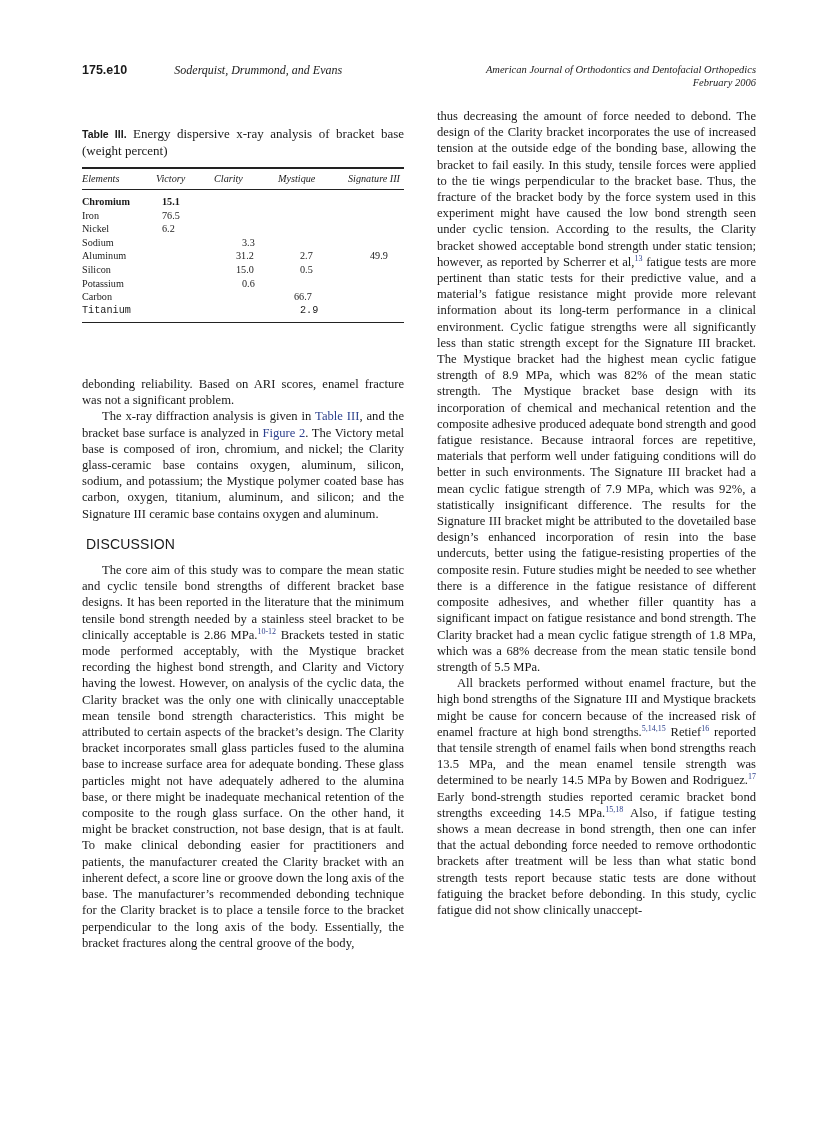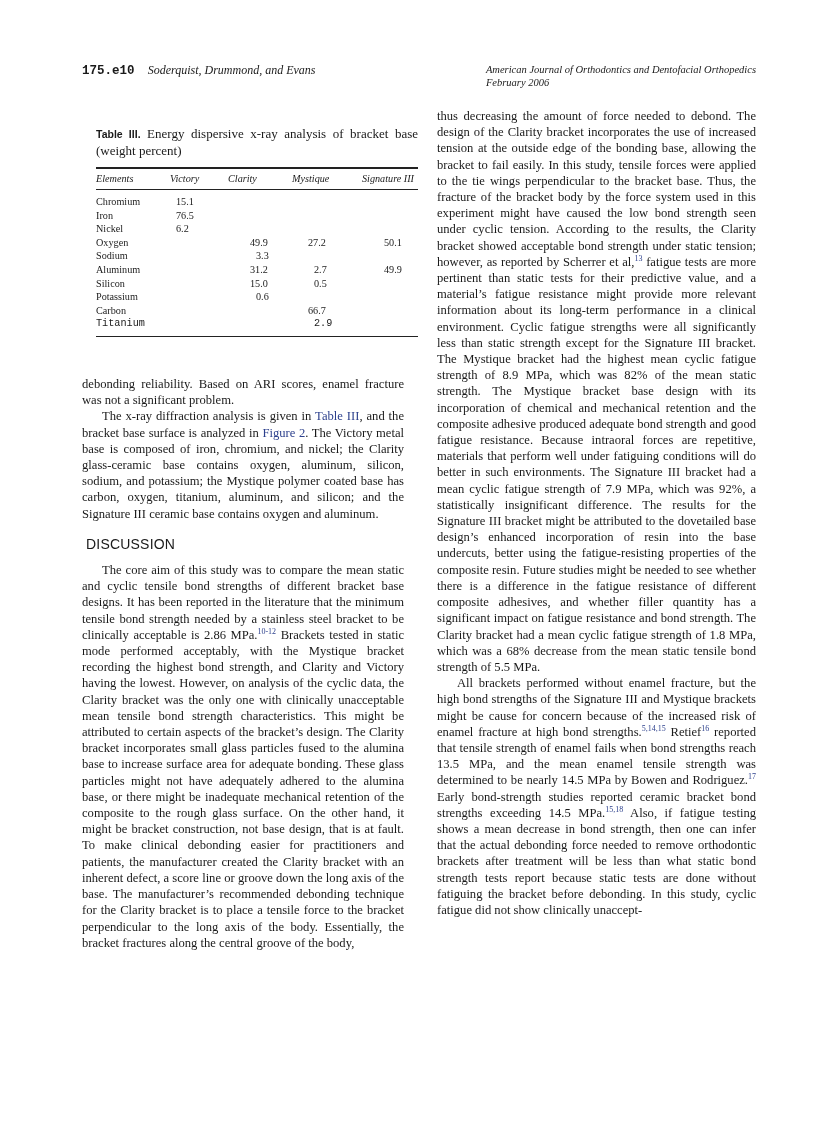--- a/index.html
+++ b/index.html
@@ -1,34 +1,34 @@
 <!DOCTYPE html>
 <html><head>
 <meta charset="utf-8">
 <style>
   html, body { margin: 0; padding: 0; background: #ffffff; }
   body { width: 838px; height: 1122px; position: relative; overflow: hidden; color: #1a1a1a; font-family: "Liberation Serif", serif; }
 
   .running-head { position: absolute; left: 82px; top: 63px; width: 674px; height: 40px; }
   .rh-left { position: absolute; left: 0; top: 0; font-size: 12.5px; white-space: nowrap; }
-  .rh-page { font-family: Liberation Mono, monospace; font-weight: bold; font-size: 12.5px; margin-right: 10px; }
-  .rh-authors { font-style: italic; font-size: 12px; }
-  .rh-right { position: absolute; right: 0; top: 0; text-align: left; font-style: italic; font-size: 10.5px; line-height: 13px; }
+  .rh-page { font-family: Liberation Sans, sans-serif; font-weight: bold; font-size: 12.5px; margin-right: 10px; }
+  .rh-authors { font-style: italic; font-size: 12px; margin-left: 34px; }
+  .rh-right { position: absolute; right: 0; top: 0; text-align: right; font-style: italic; font-size: 10.5px; line-height: 13px; }
 
   .col { position: absolute; top: 0; text-align: justify; font-size: 12.6px; line-height: 16.2px; }
   .col-left { left: 82px; width: 322px; }
   .col-right { left: 437px; width: 319px; }
 
-  .table-block { position: absolute; left: 96px; top: 126px; width: 322px; }
+  .table-block { position: absolute; left: 82px; top: 126px; width: 322px; }
   .table-caption { font-size: 13px; line-height: 16.5px; text-align: justify; margin-bottom: 8px; }
   .table-label { font-family: "Liberation Sans", sans-serif; font-weight: bold; font-size: 10.5px; }
   table.tbl { width: 100%; border-collapse: collapse; font-size: 10.2px; }
   table.tbl thead th { font-weight: normal; font-style: italic; text-align: left; padding: 4px 0 5px 0; border-top: 2px solid #222; border-bottom: 1.5px solid #222; font-size: 10.2px; }
   table.tbl tbody td { padding: 0; line-height: 13.6px; }
-  table.tbl tbody tr:first-child td { padding-top: 5px; }
+  table.tbl tbody tr:first-child td { padding-top: 5px; font-weight: bold; }
   table.tbl tbody tr:last-child td { padding-bottom: 5px; border-bottom: 1.5px solid #222; font-family: Liberation Mono, monospace; }
   .c-el { width: 74px; }
   .c-v { width: 58px; }
   .c-c { width: 64px; }
   .c-m { width: 70px; margin-top: 35px; }
   td.v { padding-left: 6px !important; }
 
   p { margin: 0; }
   .indent { text-indent: 20px; }
   .link { color: #2b3f8c; }
@@ -80,27 +80,20 @@
           <td></td>
         </tr>
       <tr>
           <td>Nickel</td>
           <td class="v" style="padding-left:12px">6.2</td>
           <td></td>
           <td></td>
           <td></td>
         </tr>
       <tr>
-          <td>Oxygen</td>
-          <td class="v"></td>
-          <td style="padding-left:22px">49.9</td>
-          <td style="padding-left:16px">27.2</td>
-          <td style="padding-left:22px">50.1</td>
-        </tr>
-      <tr>
           <td>Sodium</td>
           <td class="v"></td>
           <td style="padding-left:28px">3.3</td>
           <td></td>
           <td></td>
         </tr>
       <tr>
           <td>Aluminum</td>
           <td class="v"></td>
           <td style="padding-left:22px">31.2</td>

